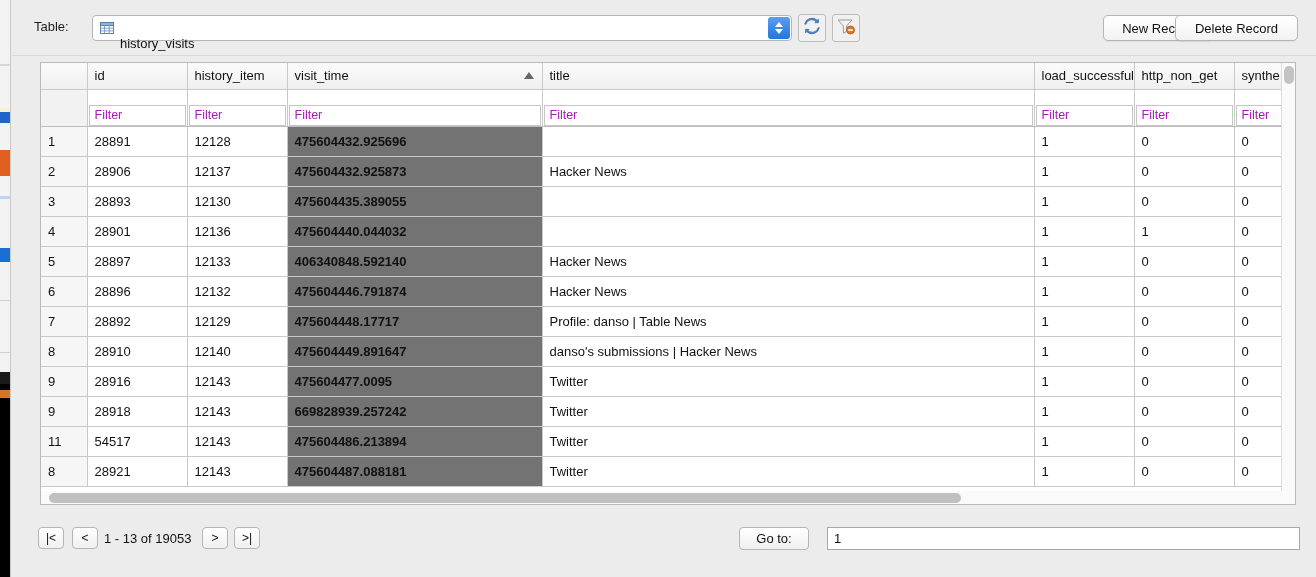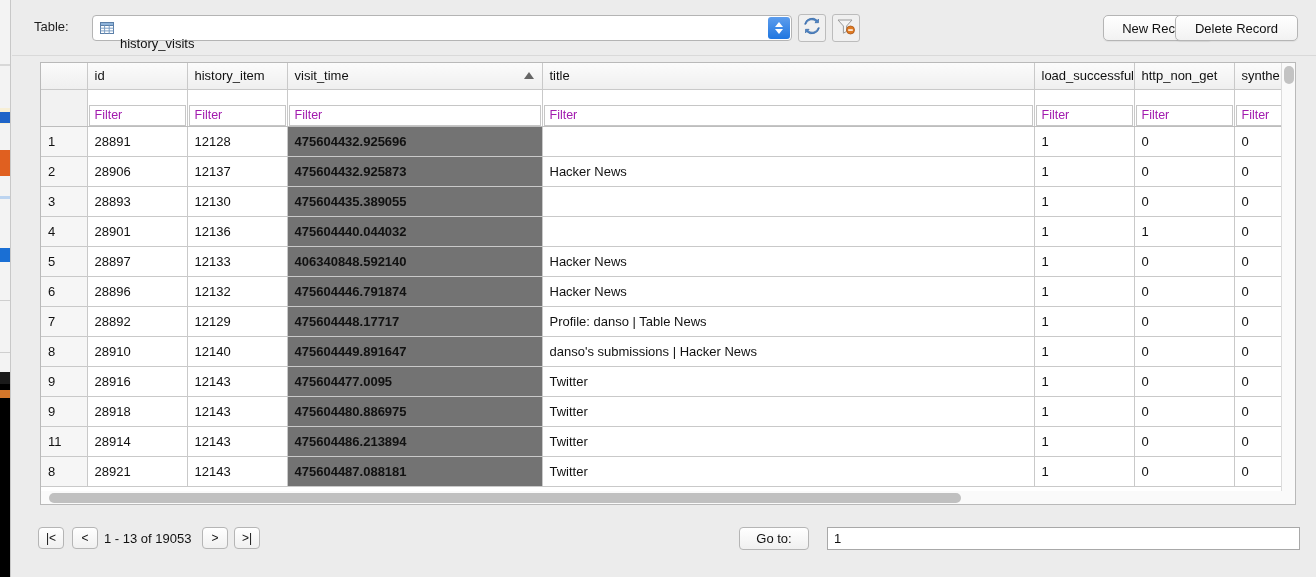--- a/index.html
+++ b/index.html
@@ -459,29 +459,29 @@
               <td class="sel">475604477.0095</td>
               <td>Twitter</td>
               <td>1</td>
               <td>0</td>
               <td>0</td>
             </tr>
             <tr class="datarow">
               <td class="rownum">9</td>
               <td>28918</td>
               <td>12143</td>
-              <td class="sel">475604480.886975</td>
+              <td class="sel">669828939.257242</td>
               <td>Twitter</td>
               <td>1</td>
               <td>0</td>
               <td>0</td>
             </tr>
             <tr class="datarow">
               <td class="rownum">11</td>
-              <td>28914</td>
+              <td>54517</td>
               <td>12143</td>
               <td class="sel">475604486.213894</td>
               <td>Twitter</td>
               <td>1</td>
               <td>0</td>
               <td>0</td>
             </tr>
             <tr class="datarow">
               <td class="rownum">8</td>
               <td>28921</td>

